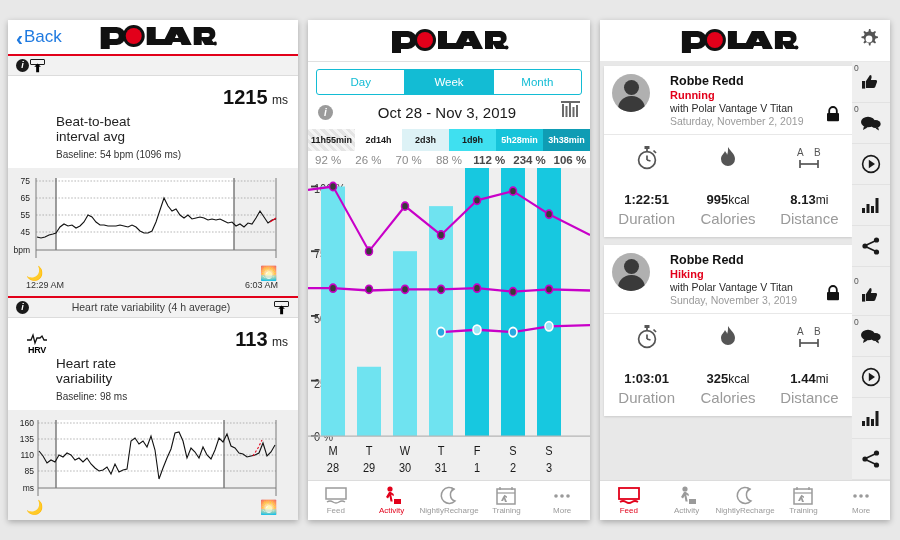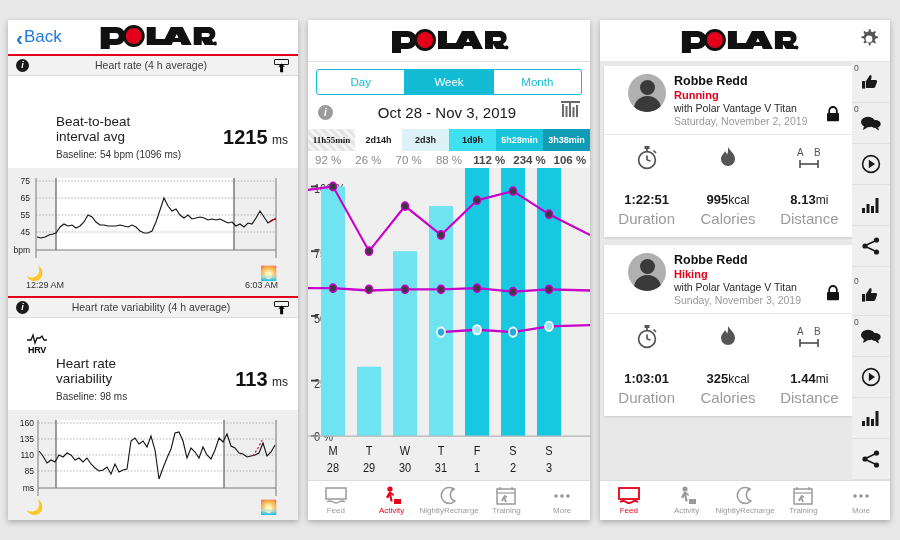--- a/index.html
+++ b/index.html
@@ -56,21 +56,21 @@
   .upload-ic .ar { font-size:11px; line-height:7px; margin-top:0px; font-weight:900;}
 
   .metric-block { background:#fff; padding:10px 0 8px 0; }
   .metric-row { display:flex; align-items:flex-start; padding:0 10px; }
   .metric-icon { width:38px; flex:0 0 38px; display:flex; flex-direction:column;
      align-items:center; padding-top:4px; }
   .hrv-label { font-size:9px; font-weight:700; letter-spacing:-0.3px; }
   .metric-txt { flex:1;margin-top:28px; }
   .metric-name { font-size:13.5px; color:#222; line-height:15px; }
   .metric-base { font-size:10px; color:#333; margin-top:5px; }
-  .metric-val { text-align:left; padding-left:6px; white-space:nowrap;margin-top:40px; }
+  .metric-val { text-align:left; padding-left:6px; white-space:nowrap; }
   .metric-val b { font-size:20px; color:#111; }
   .metric-val span { font-size:12px; color:#222; }
 
   .chart-wrap { background:#efefef; padding:6px 10px 4px 6px; position:relative; }
   .chart-wrap svg { display:block; }
   .daynight {
     display:flex; justify-content:space-between; padding:0 10px 2px 12px;
     align-items:flex-end;
   }
   .dn-t { font-size:9px; color:#333; }
@@ -117,21 +117,21 @@
   .nv svg { display:block; }
 
   
   .p3-header { height:42px; display:flex; align-items:center; background:#fff;
      position:relative; border-bottom:1px solid #e8e8e8; }
   .p3-logo { position:absolute; left:50%; transform:translateX(-55%); }
   .gear { position:absolute; right:10px; top:50%; transform:translateY(-50%); cursor:pointer;}
   .p3-body { flex:1; background:#e8e8e8; display:flex; overflow:hidden; }
   .feedcol { flex:1; padding:4px 0 0 4px; display:flex; flex-direction:column; gap:8px; }
   .card { background:#fff; box-shadow:0 1px 2px rgba(0,0,0,0.12); }
-  .card-top { display:flex; padding:8px 8px 7px 24px; gap:8px; position:relative;
+  .card-top { display:flex; padding:8px 8px 7px 8px; gap:20px; position:relative;
      border-bottom:1px solid #e8e8e8; }
   .avatar { width:38px; height:38px; border-radius:50%; background:#b0b0b0;
      position:relative; overflow:hidden; flex:0 0 38px; }
   .avatar .head { position:absolute; width:15px; height:15px; border-radius:50%;
      background:#3a3a3a; left:11.5px; top:6px; }
   .avatar .body { position:absolute; width:27px; height:18px; border-radius:13px 13px 0 0;
      background:#3a3a3a; left:5.5px; top:22px; }
   .c-name { font-size:12.5px; font-weight:700; color:#111; }
   .c-sport { font-size:11px; font-weight:700; color:#e2001a; margin-top:1px; }
   .c-with { font-size:10.5px; color:#2a2a2a; margin-top:1px; }
@@ -172,21 +172,20 @@
               <circle cx="35" cy="12" r="11" fill="#111"></circle>
               <circle cx="35" cy="12" r="8" fill="#e2001a"></circle>
             </g>
         </svg>
       </div>
     </div>
     <div class="redline"></div>
 
     <div class="sec-bar">
       <div class="info-dot">i</div>
-      <div class="title">Heart rate (4 h average)</div>
       <div class="upload-ic">
         <div class="bx"></div>
         <div class="ar">⬆</div>
       </div>
     </div>
 
     <div class="metric-block">
       <div class="metric-row">
         <div class="metric-icon"></div>
         <div class="metric-txt">
@@ -336,21 +335,21 @@
             <rect x="8" y="2" width="2" height="14"></rect>
               <rect x="11.5" y="6" width="2" height="10"></rect>
             <rect x="15" y="4" width="2" height="12"></rect>
           </g>
           <rect x="0" y="0" width="19" height="2" fill="#6a6a6a"></rect>
         </svg>
       </div>
     </div>
 
     <div class="zone-bar">
-      <div style="background:repeating-linear-gradient(45deg,#e4e4e4 0 3px,#f4f4f4 3px 6px);color:#1a1a1a;font-family:Liberation Serif, serif;">11h55min</div>
+      <div style="background:repeating-linear-gradient(45deg,#e4e4e4 0 3px,#f4f4f4 3px 6px);color:#1a1a1a;">11h55min</div>
       <div style="background:#ffffff;color:#1a1a1a;">2d14h</div>
       <div style="background:#ddf2f6;color:#1a1a1a;">2d3h</div>
       <div style="background:#3fe0f0;color:#1a1a1a;">1d9h</div>
       <div style="background:#17c4da;color:#ffffff;">5h28min</div>
       <div style="background:#0f9cb4;color:#ffffff;">3h38min</div>
     </div>
 
     <div class="pct-row">
       <div style="color:#8a8a8a;">92 %</div>
       <div style="color:#8a8a8a;">26 %</div>

